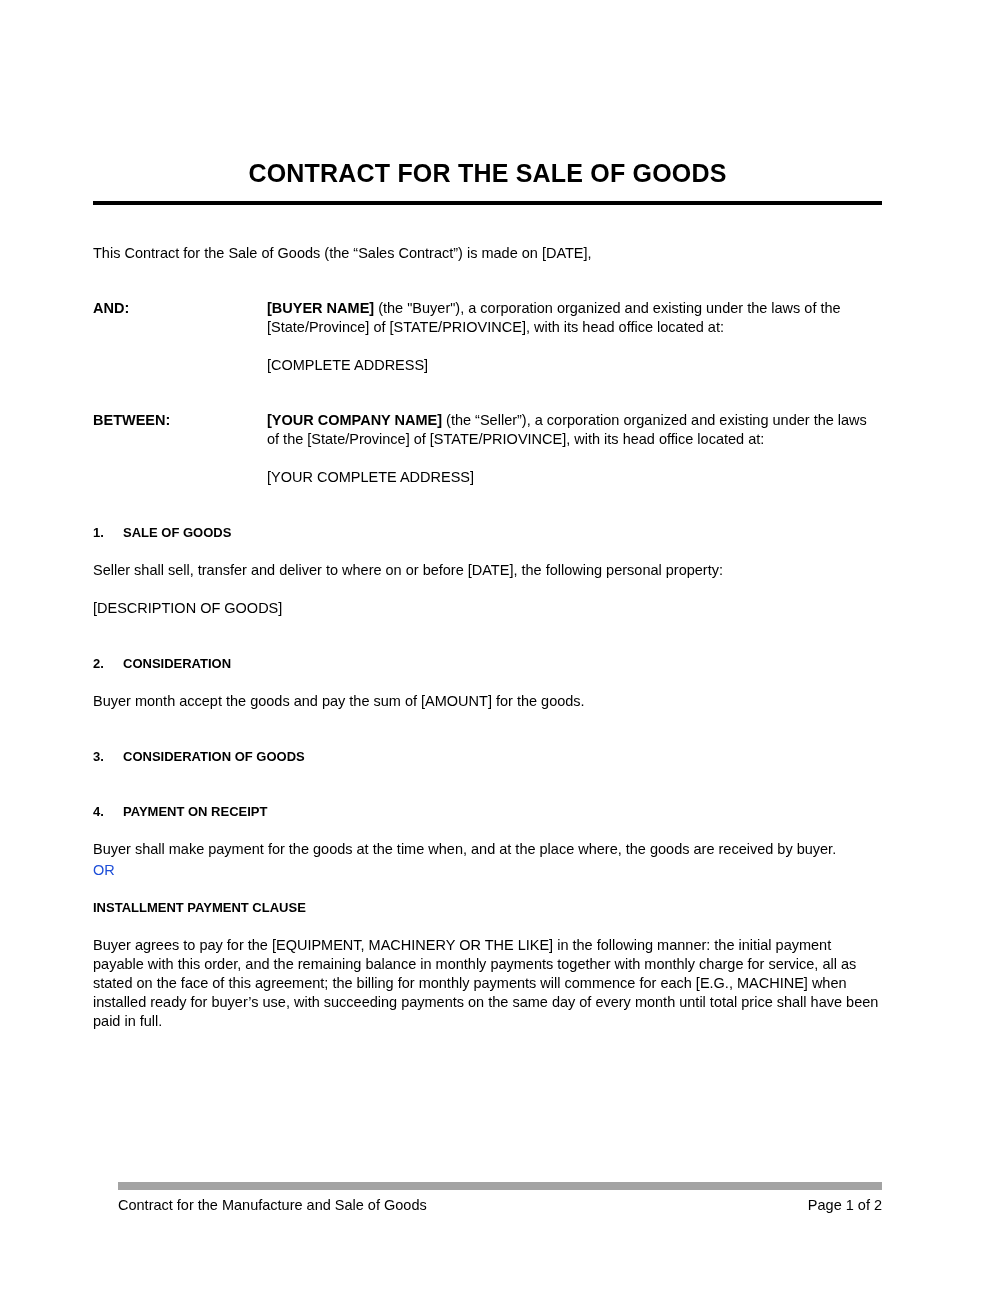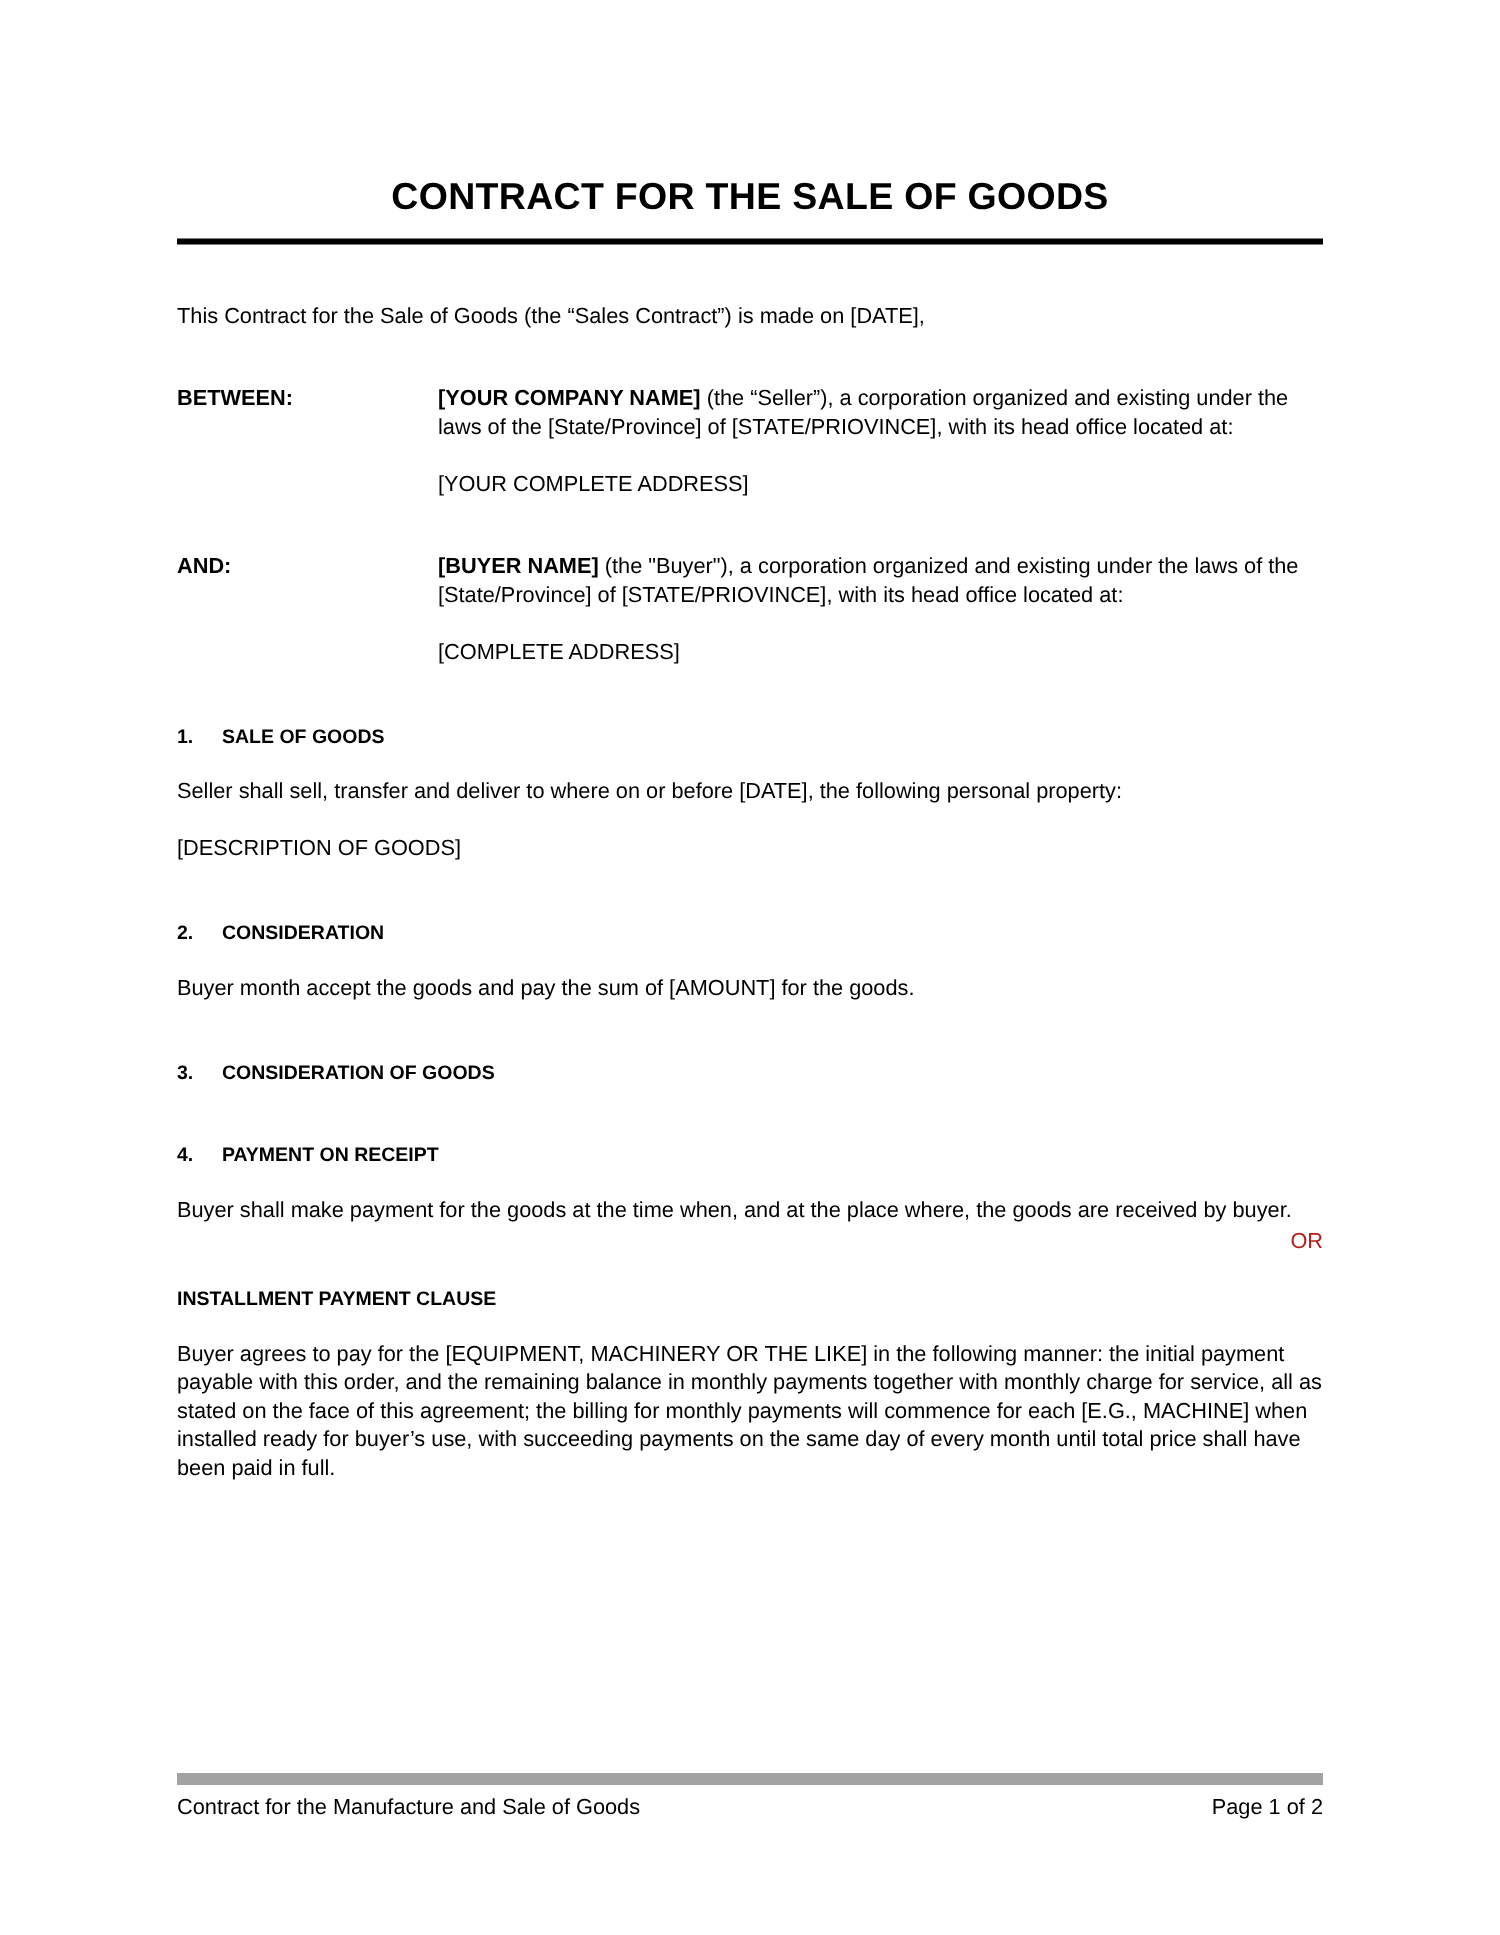--- a/index.html
+++ b/index.html
@@ -9,21 +9,22 @@
     color: #000000;
   }
   .page {
     position: relative;
     width: 1000px;
     height: 1290px;
     background: #ffffff;
     overflow: hidden;
   }
   .content {
-    padding: 116px 118px 0 118px;
+    padding: 116px 118px 0 93px;
+    margin-top: 42px;
   }
   .doc-title {
     font-size: 25px;
     line-height: 30px;
     font-weight: bold;
     text-align: center;
     letter-spacing: 0.2px;
   }
   .title-rule {
     height: 4px;
@@ -60,22 +61,22 @@
   }
   .heading .num {
     display: inline-block;
     width: 30px;
   }
   .para {
     margin-top: 19px;
   }
   .or-sep {
     margin-top: 2px;
-    text-align: right;
-    color: #b91c1c;
+    text-align: left;
+    color: #1d4ed8;
   }
   .heading-installment {
     margin-top: 18px;
   }
   .footer {
     position: absolute;
     left: 118px;
     right: 118px;
     top: 1182px;
     border-top: 8px solid #a3a3a3;
@@ -91,32 +92,32 @@
 
 <div class="page">
   <div class="content body-text">
 
     <div class="doc-title">CONTRACT FOR THE SALE OF GOODS</div>
     <div class="title-rule"></div>
 
     <p class="intro">This Contract for the Sale of Goods (the “Sales Contract”) is made on [DATE],</p>
 
     <div class="party">
+      <div class="party-label">AND:</div>
+      <div class="party-body">
+        <p><b>[BUYER NAME]</b><span> (the "Buyer"), a corporation organized and existing under the laws of the [State/Province] of [STATE/PRIOVINCE], with its head office located at:</span></p>
+        <p class="party-address">[COMPLETE ADDRESS]</p>
+      </div>
+    </div>
+
+    <div class="party">
       <div class="party-label">BETWEEN:</div>
       <div class="party-body">
         <p><b>[YOUR COMPANY NAME]</b><span> (the “Seller”), a corporation organized and existing under the laws of the [State/Province] of [STATE/PRIOVINCE], with its head office located at:</span></p>
         <p class="party-address">[YOUR COMPLETE ADDRESS]</p>
-      </div>
-    </div>
-
-    <div class="party">
-      <div class="party-label">AND:</div>
-      <div class="party-body">
-        <p><b>[BUYER NAME]</b><span> (the "Buyer"), a corporation organized and existing under the laws of the [State/Province] of [STATE/PRIOVINCE], with its head office located at:</span></p>
-        <p class="party-address">[COMPLETE ADDRESS]</p>
       </div>
     </div>
 
     <div class="heading"><span class="num">1.</span><span>SALE OF GOODS</span></div>
     <p class="para">Seller shall sell, transfer and deliver to where on or before [DATE], the following personal property:</p>
     <p class="para">[DESCRIPTION OF GOODS]</p>
 
     <div class="heading"><span class="num">2.</span><span>CONSIDERATION</span></div>
     <p class="para">Buyer month accept the goods and pay the sum of [AMOUNT] for the goods.</p>
 

